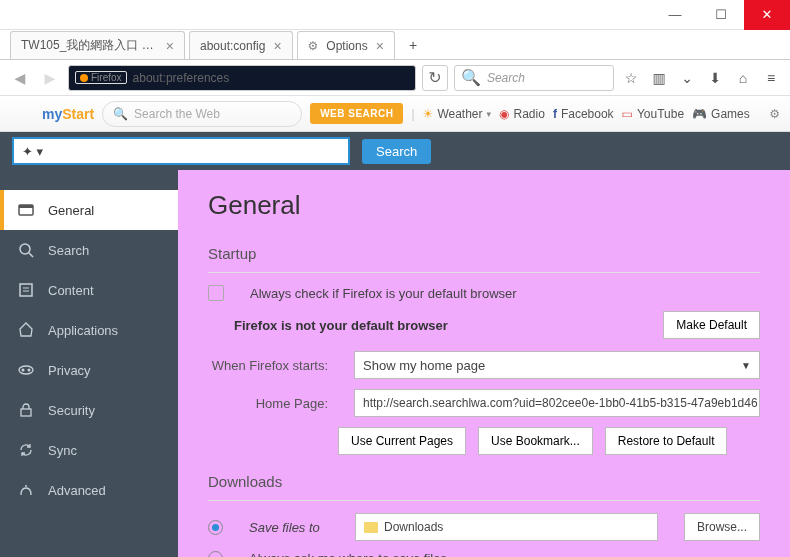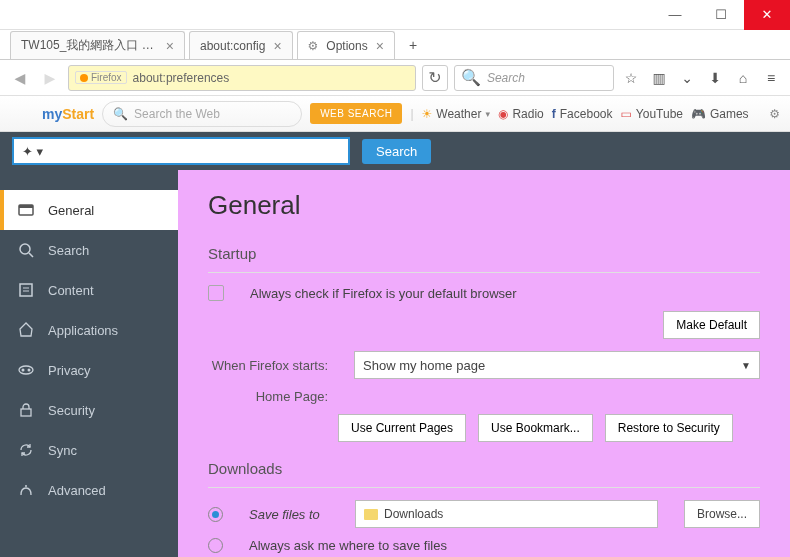--- a/index.html
+++ b/index.html
@@ -7,31 +7,31 @@
 .titlebar { height:30px; background:#fff; display:flex; justify-content:flex-end; align-items:center; border-bottom:1px solid #e0e0e0;}
 .winbtn { width:46px; height:30px; display:flex; align-items:center; justify-content:center; color:#555; font-size:13px;}
 .winbtn.close { background:#e81123; color:#fff;}
 .tabstrip { height:30px; background:#fff; display:flex; align-items:flex-end; border-bottom:1px solid #ccc; padding-left:10px;}
 .tab { height:28px; display:flex; align-items:center; padding:0 10px; border:1px solid #ccc; border-bottom:none; border-radius:3px 3px 0 0; background:#fafafa; margin-right:4px; font-size:12px; color:#555; gap:8px; max-width:175px; }
 .tab.active { background:#fff; }
 .tab .x { color:#888; font-size:14px;}
 .tab .plus { font-size:14px; color:#555;}
 .navbar { height:36px; background:#fff; display:flex; align-items:center; padding:0 8px; gap:6px; border-bottom:1px solid #e0e0e0;}
 .navarrow { width:24px; height:24px; display:flex; align-items:center; justify-content:center; color:#aaa; font-size:14px;}
-.urlbox { flex:1; height:26px; border:1px solid #ccc; border-radius:3px; display:flex; align-items:center; padding:0 6px; gap:6px; font-size:12px; background:#fef9c3;}
+.urlbox { flex:1; height:26px; border:1px solid #ccc; border-radius:3px; display:flex; align-items:center; padding:0 6px; gap:6px; font-size:12px; background:#0f172a;}
 .urlbox .ffbadge { border:1px solid #ddd; border-radius:2px; padding:0 4px; font-size:10px; color:#888; display:flex; align-items:center; gap:3px;}
 .ffdot { width:8px; height:8px; border-radius:50%; background:#ff9500;}
 .searchbox { width:160px; height:26px; border:1px solid #ccc; border-radius:3px; display:flex; align-items:center; padding:0 6px; gap:6px; background:#fff;}
 .reload { width:26px; height:26px; border:1px solid #ccc; border-radius:3px; display:flex; align-items:center; justify-content:center; color:#666;}
 .nicon { width:22px; color:#555; text-align:center; font-size:14px;}
 .mystart { height:36px; background:linear-gradient(#fff,#f5f5f5); display:flex; align-items:center; padding:0 10px; gap:8px; border-bottom:1px solid #ddd; font-size:12px;}
 .mslogo { font-weight:bold; font-size:14px;}
 .msl1{color:#3b7bc9;margin-left:32px;} .msl2{color:#f5a623;}
 .mssearch { flex:0 0 200px; height:26px; border:1px solid #ddd; border-radius:13px; display:flex; align-items:center; padding:0 10px; color:#aaa; gap:6px;}
-.msbtn { background:#f5a623; color:#fff; font-size:10px; font-weight:normal; padding:5px 10px; border-radius:3px; letter-spacing:0.5px;}
+.msbtn { background:#f5a623; color:#fff; font-size:10px; font-weight:bold; padding:5px 10px; border-radius:3px; letter-spacing:0.5px;}
 .mslink { display:flex; align-items:center; gap:4px; color:#555;}
 .mslink .chev { font-size:9px; color:#888;}
 .blackarea { height:38px; background:#424f5a; display:flex; align-items:center; padding:0 12px; gap:12px;}
 .blacksearch { width:338px; height:28px; background:#fff; border:2px solid #2b8fd6; display:flex; align-items:center; padding:0 8px; color:#444; font-size:13px;}
 .bsbtn { background:#3498db; color:#fff; border-radius:3px; padding:5px 14px; font-size:13px;}
 .content { display:flex; height:calc(557px - 30px - 30px - 36px - 36px - 38px); background:#f0abfc; position:relative;}
 .sidebar { width:178px; background:#424f5a; color:#c8d0d8; padding-top:20px; font-size:13px;}
 .sbitem { height:40px; display:flex; align-items:center; padding:0 18px; gap:14px;}
 .sbitem.active { background:#fff; color:#333; border-left:4px solid #f5a623; padding-left:14px;}
 .sbicon { width:16px; display:flex; align-items:center; justify-content:center;}
@@ -223,41 +223,45 @@
   <div class="main">
     <div class="h1">General</div>
 
     <div class="section-title">Startup</div>
     <div class="hr"></div>
     <div class="row">
       <span class="check"></span>
       <span>Always check if Firefox is your default browser</span>
     </div>
     <div style="display:flex;align-items:center;margin-bottom:12px;">
+      <span class="boldtxt" style="margin:0 0 0 26px;">Firefox is not your default browser</span>
       <div class="btn right">Make Default</div>
     </div>
     <div class="row">
       <span class="lbl">When Firefox starts:</span>
       <div class="select">
         <span>Show my home page</span>
         <span style="font-size:10px;">▼</span>
       </div>
     </div>
     <div class="row">
       <span class="lbl">Home Page:</span>
+      <div class="input">
+        <span>http://search.searchlwa.com?uid=802cee0e-1bb0-41b5-b315-47a9eb1d46</span>
+      </div>
     </div>
     <div class="btnrow">
       <div class="btn">
           <span>Use Current Pages</span>
         </div>
       <div class="btn">
           <span>Use Bookmark...</span>
         </div>
       <div class="btn">
-          <span>Restore to Security</span>
+          <span>Restore to Default</span>
         </div>
     </div>
 
     <div class="section-title">Downloads</div>
     <div class="hr"></div>
     <div class="row">
       <span class="radio on"></span>
       <span style="width:80px;font-style:italic;">Save files to</span>
       <div class="input" style="flex:1;">
         <span class="folder"></span>

